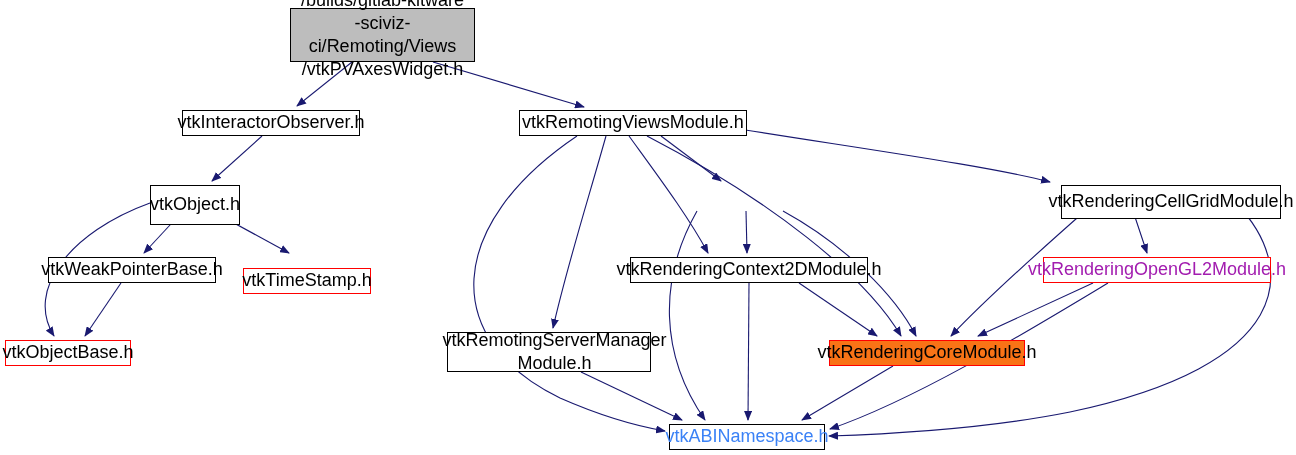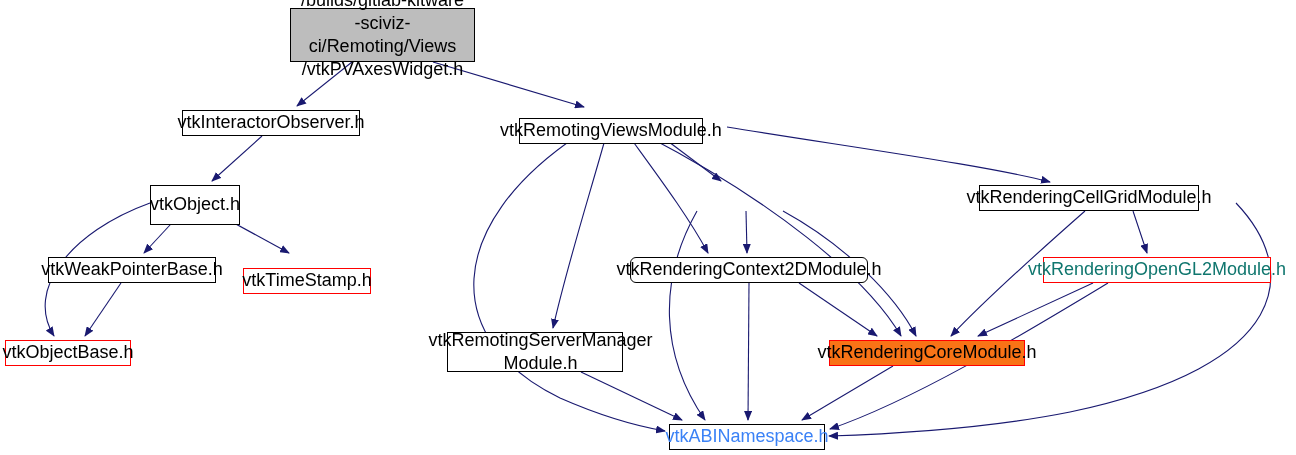--- a/index.html
+++ b/index.html
@@ -65,37 +65,37 @@
         <path d="M893,366 L802,420" fill="none" stroke="#191970" stroke-width="1.1" marker-end="url(#arrowhead)"></path>
       </g>
   </svg>
 
   <div class="node root" style="left: 290px; top: 8px; width: 185px; height: 54px; background: rgb(189, 189, 189); border-color: rgb(0, 0, 0); color: rgb(0, 0, 0);">/builds/gitlab-kitware
 -sciviz-ci/Remoting/Views
 /vtkPVAxesWidget.h</div>
 
   <div class="node" style="left: 182px; top: 110px; width: 178px; height: 26px; background: rgb(255, 255, 255); border-color: rgb(0, 0, 0); color: rgb(0, 0, 0);">vtkInteractorObserver.h</div>
 
-  <div class="node" style="left: 519px; top: 110px; width: 184px; height: 26px; background: rgb(255, 255, 255); border-color: rgb(0, 0, 0); color: rgb(0, 0, 0); margin-top: 8px;">vtkRemotingViewsModule.h</div>
+  <div class="node" style="left: 519px; top: 110px; width: 228px; height: 26px; background: rgb(255, 255, 255); border-color: rgb(0, 0, 0); color: rgb(0, 0, 0);">vtkRemotingViewsModule.h</div>
 
   <div class="node" style="left: 150px; top: 185px; width: 90px; height: 40px; background: rgb(255, 255, 255); border-color: rgb(0, 0, 0); color: rgb(0, 0, 0);">vtkObject.h</div>
 
 
-  <div class="node" style="left: 979px; top: 185px; width: 220px; height: 26px; background: rgb(255, 255, 255); border-color: rgb(0, 0, 0); color: rgb(0, 0, 0);">vtkRenderingCellGridModule.h</div>
+  <div class="node" style="left: 1061px; top: 185px; width: 220px; height: 34px; background: rgb(255, 255, 255); border-color: rgb(0, 0, 0); color: rgb(0, 0, 0);">vtkRenderingCellGridModule.h</div>
 
   <div class="node" style="left: 48px; top: 257px; width: 168px; height: 26px; background: rgb(255, 255, 255); border-color: rgb(0, 0, 0); color: rgb(0, 0, 0);">vtkWeakPointerBase.h</div>
 
   <div class="node red" style="left: 243px; top: 268px; width: 128px; height: 26px; background: rgb(255, 255, 255); border-color: rgb(255, 0, 0); color: rgb(0, 0, 0);">vtkTimeStamp.h</div>
 
-  <div class="node" style="left: 630px; top: 257px; width: 238px; height: 26px; background: rgb(255, 255, 255); border-color: rgb(0, 0, 0); color: rgb(0, 0, 0); border-radius: 6px;">vtkRenderingContext2DModule.h</div>
+  <div class="node" style="left: 630px; top: 257px; width: 238px; height: 26px; background: rgb(255, 255, 255); border-color: rgb(0, 0, 0); color: rgb(0, 0, 0);">vtkRenderingContext2DModule.h</div>
 
-  <div class="node red" style="left: 1043px; top: 257px; width: 228px; height: 26px; background: rgb(255, 255, 255); border-color: rgb(255, 0, 0); color: #0f766e;">vtkRenderingOpenGL2Module.h</div>
+  <div class="node red" style="left: 1043px; top: 257px; width: 228px; height: 26px; background: rgb(255, 255, 255); border-color: rgb(255, 0, 0); color: #a21caf;">vtkRenderingOpenGL2Module.h</div>
 
   <div class="node red" style="left: 5px; top: 340px; width: 126px; height: 26px; background: rgb(255, 255, 255); border-color: rgb(255, 0, 0); color: rgb(0, 0, 0);">vtkObjectBase.h</div>
 
-  <div class="node" style="left: 447px; top: 332px; width: 176px; height: 40px; background: rgb(255, 255, 255); border-color: rgb(0, 0, 0); color: rgb(0, 0, 0); padding-left: 11px;">vtkRemotingServerManager
+  <div class="node" style="left: 447px; top: 332px; width: 204px; height: 40px; background: rgb(255, 255, 255); border-color: rgb(0, 0, 0); color: rgb(0, 0, 0); padding-left: 11px;">vtkRemotingServerManager
 Module.h</div>
 
   <div class="node red" style="left: 829px; top: 340px; width: 196px; height: 26px; background: #f97316; border-color: rgb(255, 0, 0); color: rgb(0, 0, 0);">vtkRenderingCoreModule.h</div>
 
   <div class="node" style="left: 669px; top: 424px; width: 156px; height: 26px; background: rgb(255, 255, 255); border-color: rgb(0, 0, 0); color: #3b82f6;">vtkABINamespace.h</div>
 
 </div>
 
 </body></html>

